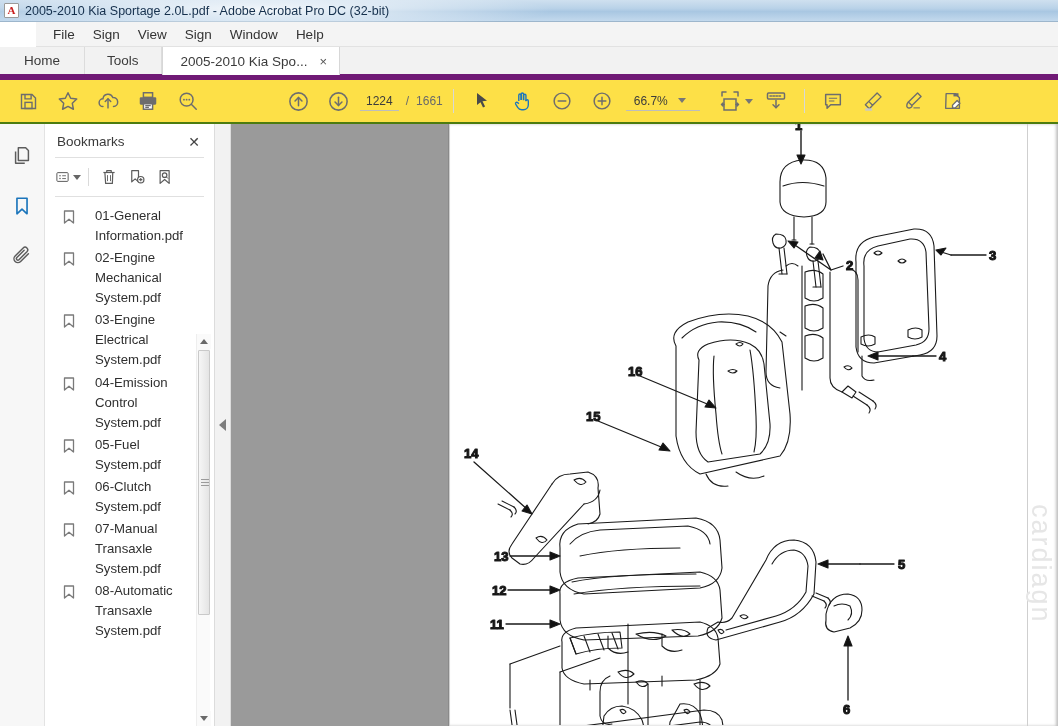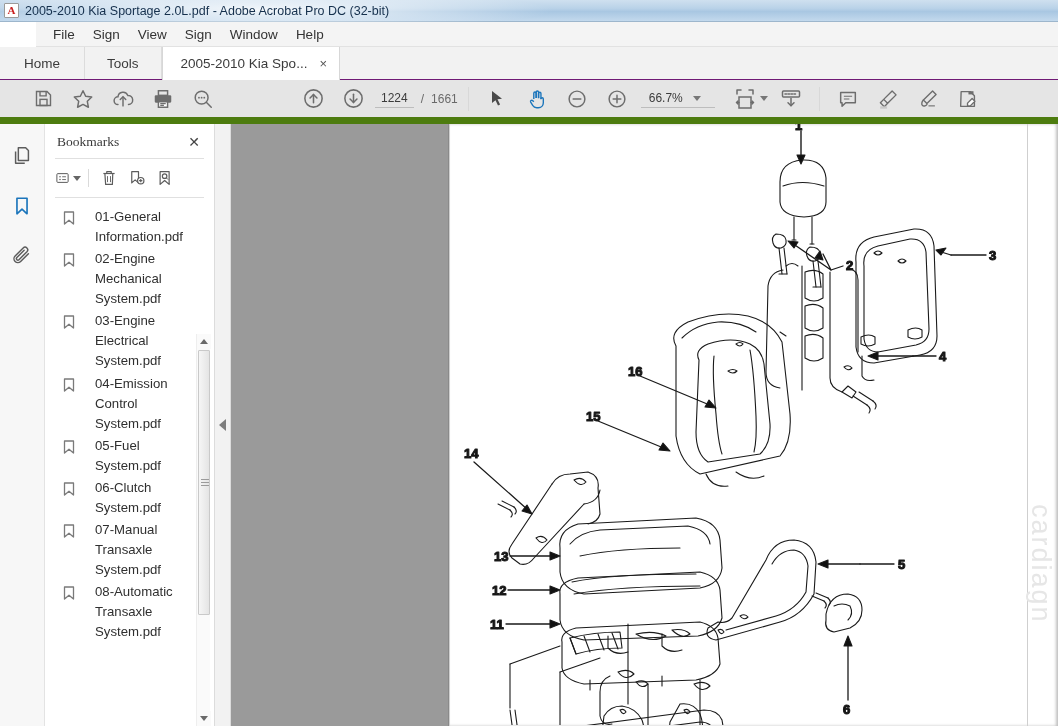--- a/index.html
+++ b/index.html
@@ -36,39 +36,39 @@
     height: 25px; flex: 0 0 25px; background: #f4f4f4;
     display: flex; align-items: center; padding-left: 8px;
     border-bottom: 1px solid #e2e2e2;
     margin-left: 36px;
   }
   .menu-item { font-size: 13.5px; color: #333; padding: 2px 9px; cursor: default; }
 
   
   .tabbar {
     height: 33px; flex: 0 0 33px; background: #3b82f6;
-    display: flex; align-items: stretch; border-bottom: 1px solid #701a75;
+    display: flex; align-items: stretch; border-bottom: 6px solid #701a75;
   }
   .tab {
     display: flex; align-items: center; padding: 0 22px; font-size: 13.5px;
     color: #3b3b3b; border-right: 1px solid #dcdcdc; background: #f2f2f2;
   }
   .tab.home { padding: 0 24px; }
   .tab.doc {
     background: #fff; border-right: 1px solid #d7d7d7; border-left: 1px solid #d7d7d7;
     padding: 0 12px 0 18px; gap: 12px; margin-bottom: -1px;
   }
   .tab-close { font-size: 13px; color: #555; cursor: pointer; line-height: 1; }
   .tabbar-fill { flex: 1; background: #f2f2f2; }
 
   
   .toolbar {
-    height: 44px; flex: 0 0 44px; background: #e5e5e5;
-    display: flex; align-items: center; border-bottom: 7px solid #4d7c0f;
-    padding: 0 23px;
+    height: 44px; flex: 0 0 44px; background: #fde047;
+    display: flex; align-items: center; border-bottom: 2px solid #4d7c0f;
+    padding: 0 8px;
   }
   .tb-btn {
     width: 40px; height: 40px; display: flex; align-items: center; justify-content: center;
     cursor: pointer; border-radius: 2px; flex: 0 0 auto;
   }
   .tb-btn svg { display: block; }
   .tb-sep { width: 1px; height: 24px; background: #d8d8d8; margin: 0 8px; flex: 0 0 1px; }
   .tb-gap-lg { width: 70px; flex: 0 0 70px; }
   .tb-gap-sm { width: 12px; flex: 0 0 12px; }
 
@@ -101,21 +101,20 @@
   .rail-btn { width: 32px; height: 32px; display: flex; align-items: center; justify-content: center; cursor: pointer; border-radius: 2px; }
 
   
   .bkpanel {
     width: 170px; flex: 0 0 170px; background: #fff; border-right: 1px solid #dcdcdc;
     display: flex; flex-direction: column; min-height: 0; position: relative;
   }
   .bk-head {
     display: flex; align-items: flex-end; justify-content: space-between;
     padding: 10px 12px 8px 12px;
-    font-family: Liberation Serif, serif;
   }
   .bk-title { font-size: 13.5px; color: #3a3a3a; }
   .bk-close { font-size: 14px; color: #444; cursor: pointer; line-height: 1; padding: 0 2px; }
   .bk-rule { height: 1px; background: #e0e0e0; margin: 0 10px; }
   .bk-tools { display: flex; align-items: center; padding: 6px 6px 6px 10px; gap: 2px; }
   .bk-tool { width: 26px; height: 26px; display: flex; align-items: center; justify-content: center; cursor: pointer; border-radius: 2px; }
   .bk-tool-sep { width: 1px; height: 18px; background: #dadada; margin: 0 5px; }
   .bk-rule2 { height: 1px; background: #e0e0e0; margin: 0 10px 0 10px; }
 
   .bk-list { flex: 1; overflow: hidden; padding: 8px 0 0 0; position: relative; }

